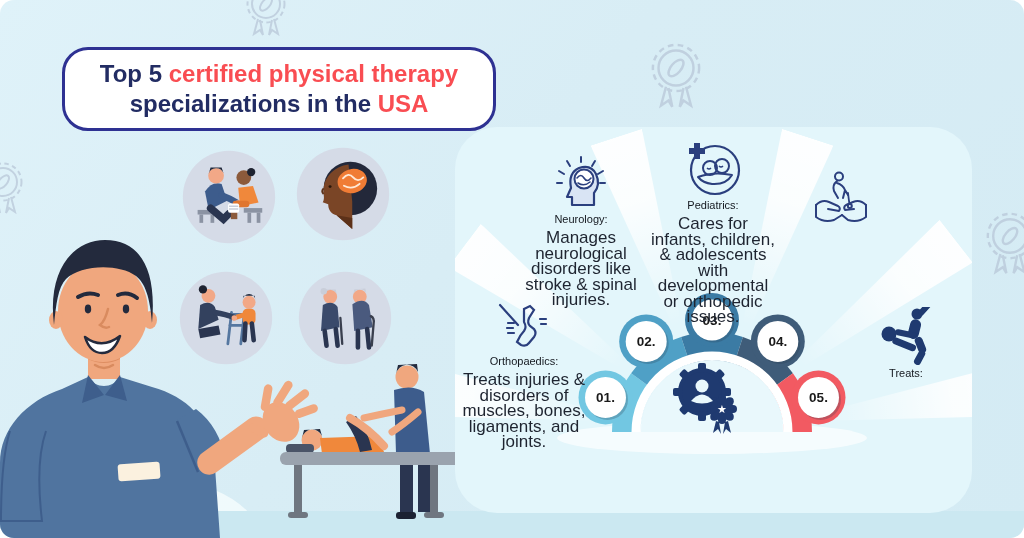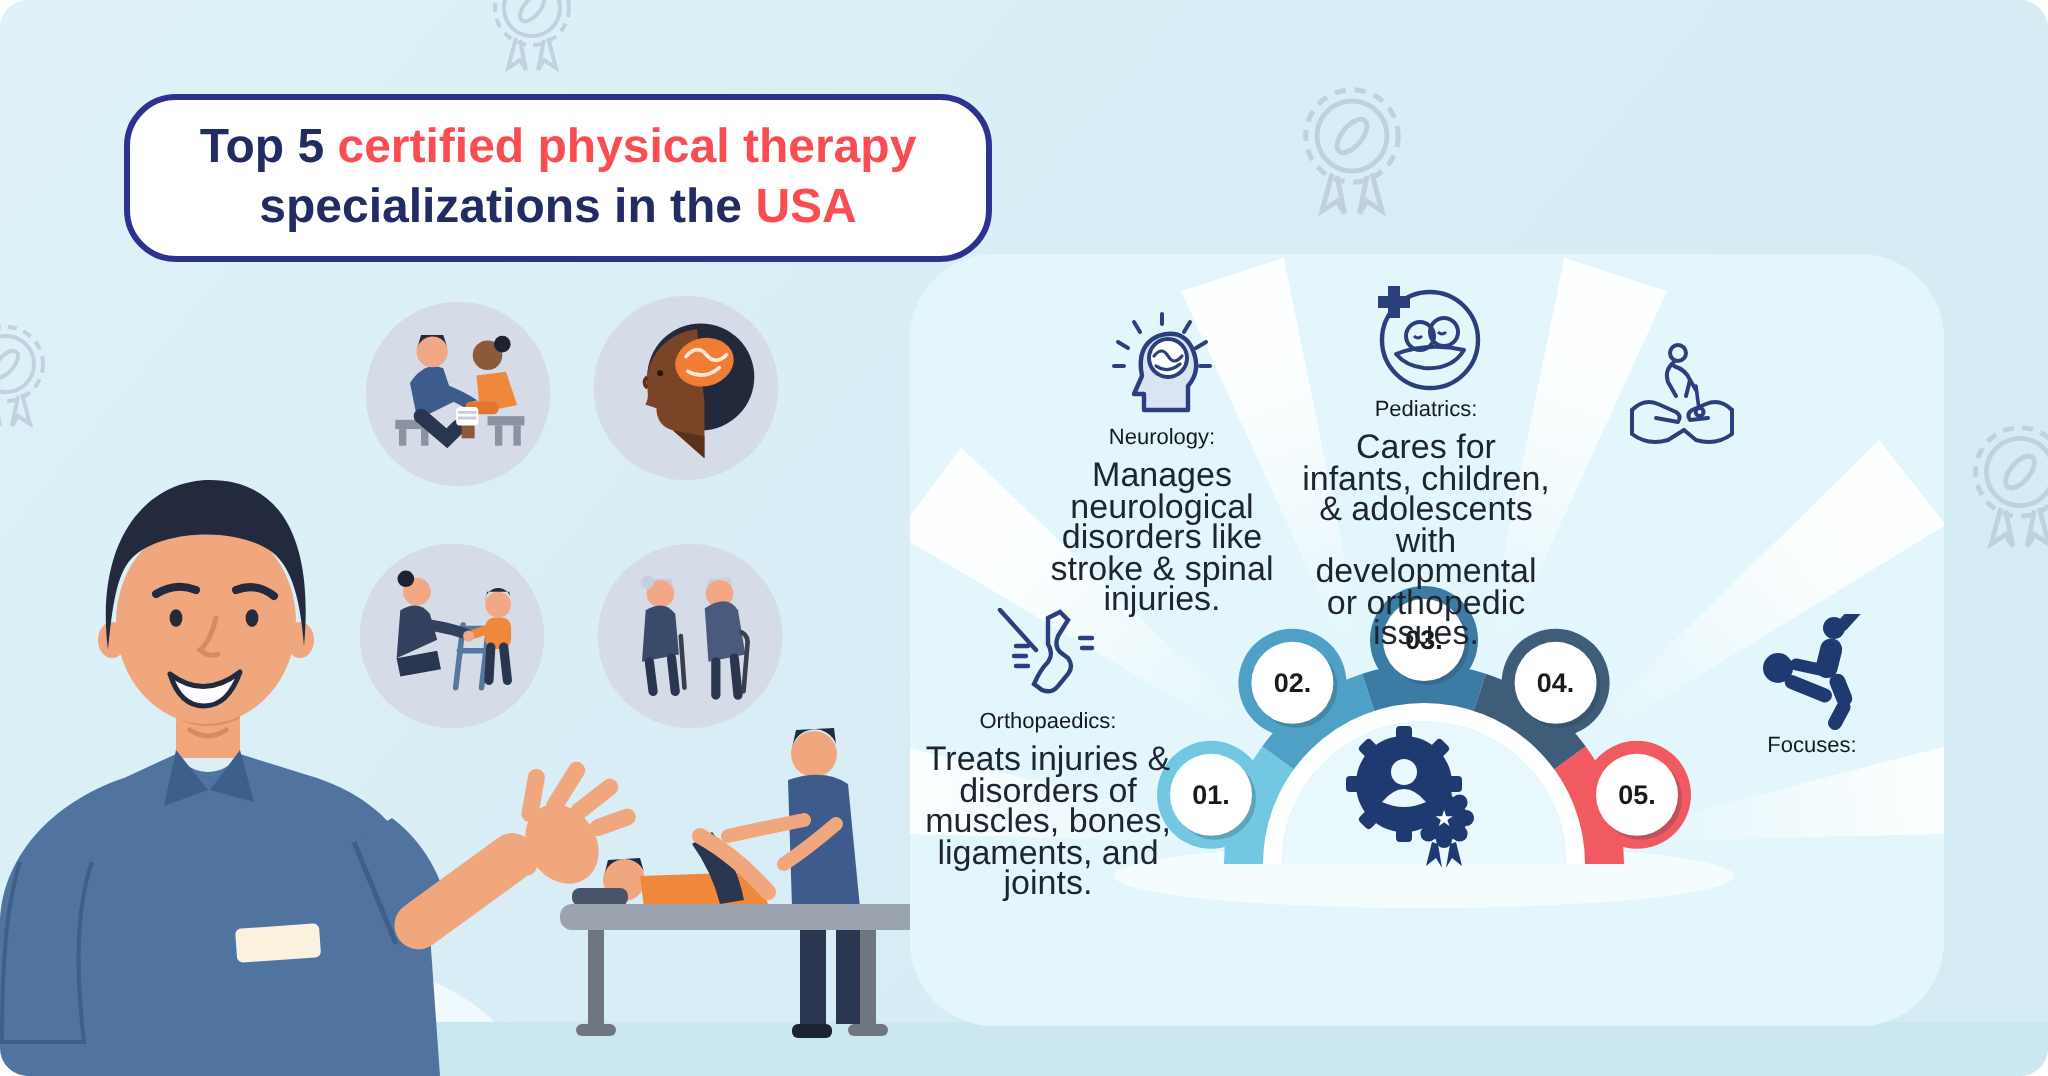--- a/index.html
+++ b/index.html
@@ -352,18 +352,18 @@
           <g>
             <rect x="34" y="12" width="11" height="20" rx="5.5" transform="rotate(14 39 22)"></rect>
             <rect x="20" y="22" width="22" height="6" rx="3" transform="rotate(12 22 25)"></rect>
             <rect x="44" y="4" width="17" height="6" rx="3" transform="rotate(-48 45 7)"></rect>
             <rect x="18" y="30" width="25" height="7" rx="3.5" transform="rotate(22 20 32)"></rect>
             <rect x="39" y="30" width="8" height="17" rx="4" transform="rotate(-22 43 32)"></rect>
             <rect x="44" y="43" width="7" height="16" rx="3.5" transform="rotate(28 47 45)"></rect>
           </g>
         </svg>
       </div>
-      <div class="name">Focuses:</div>
+      <div class="name">Treats:</div>
     </div>
 
   </div>
 
 </div>
 
 </body></html>

